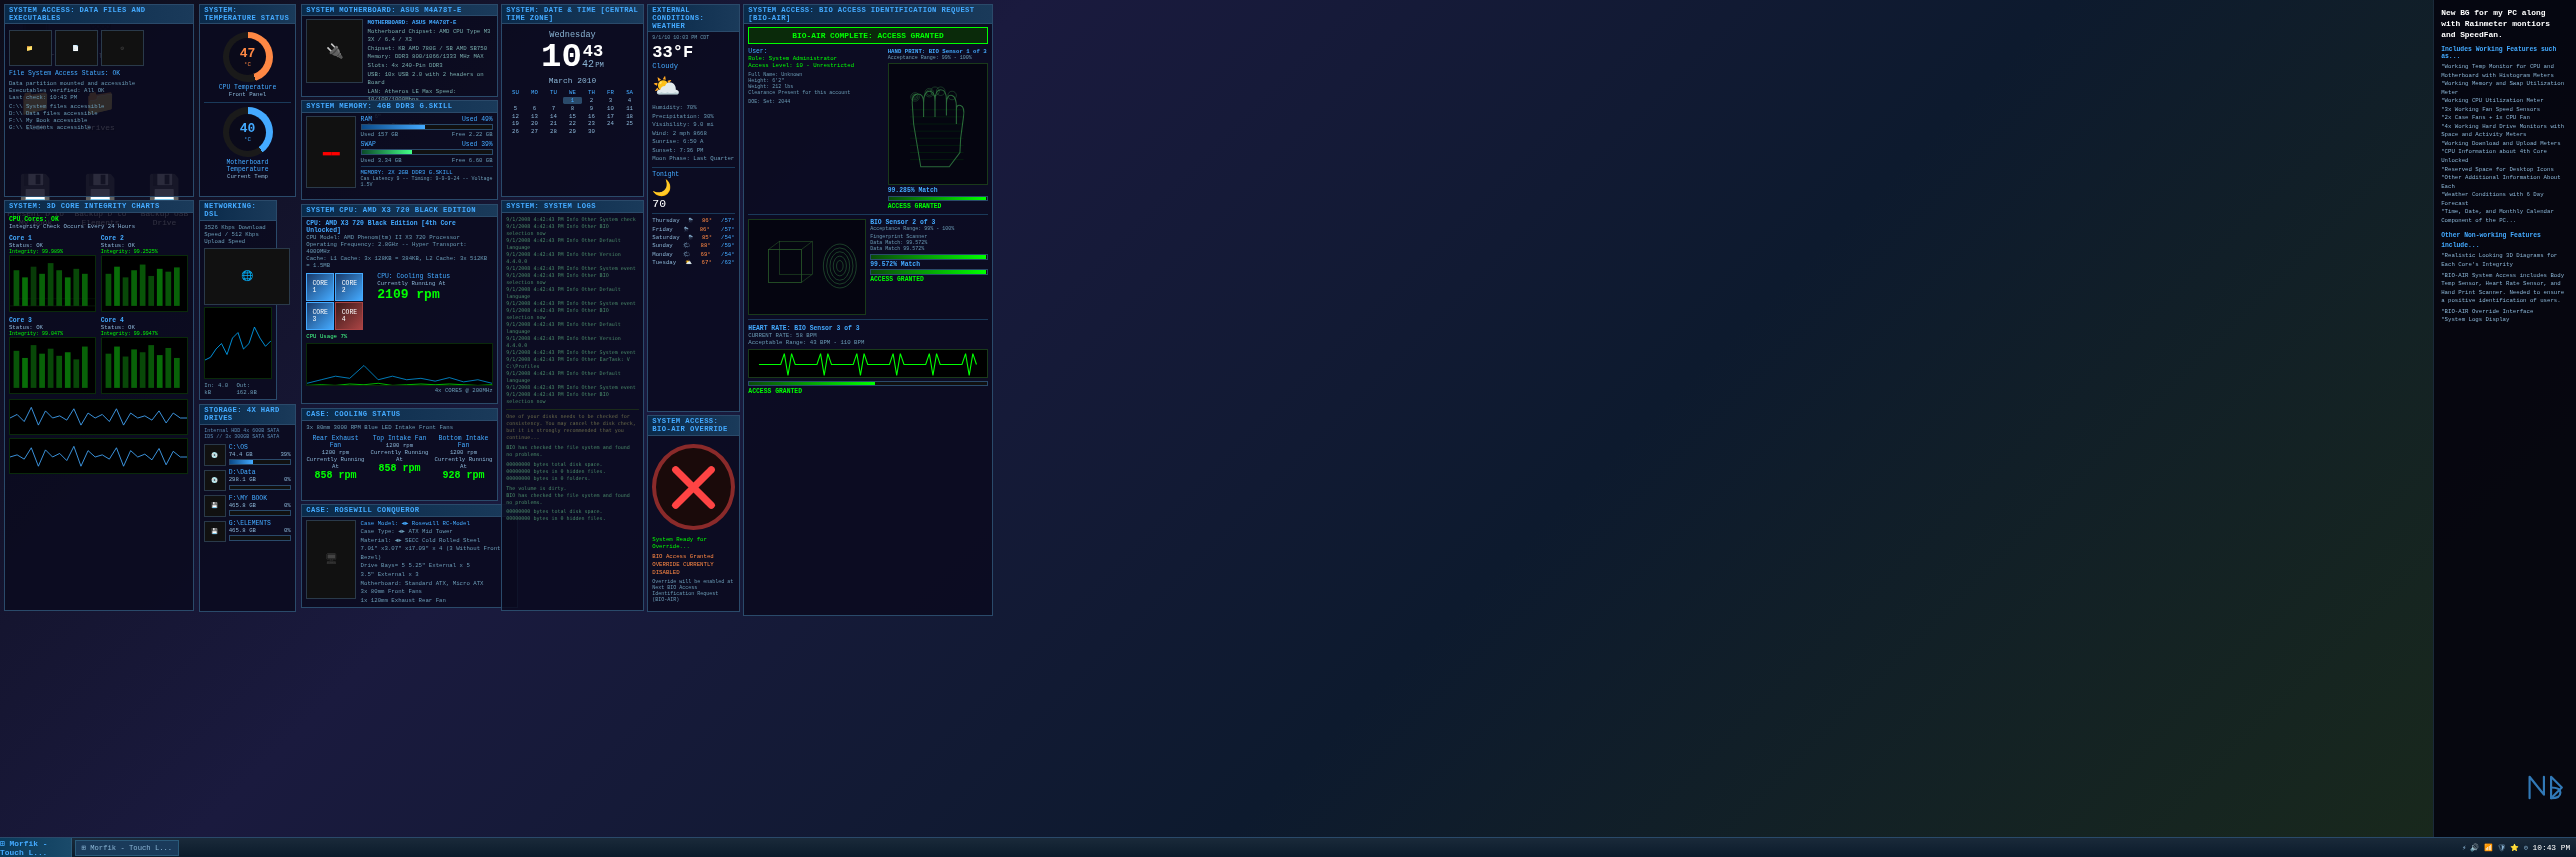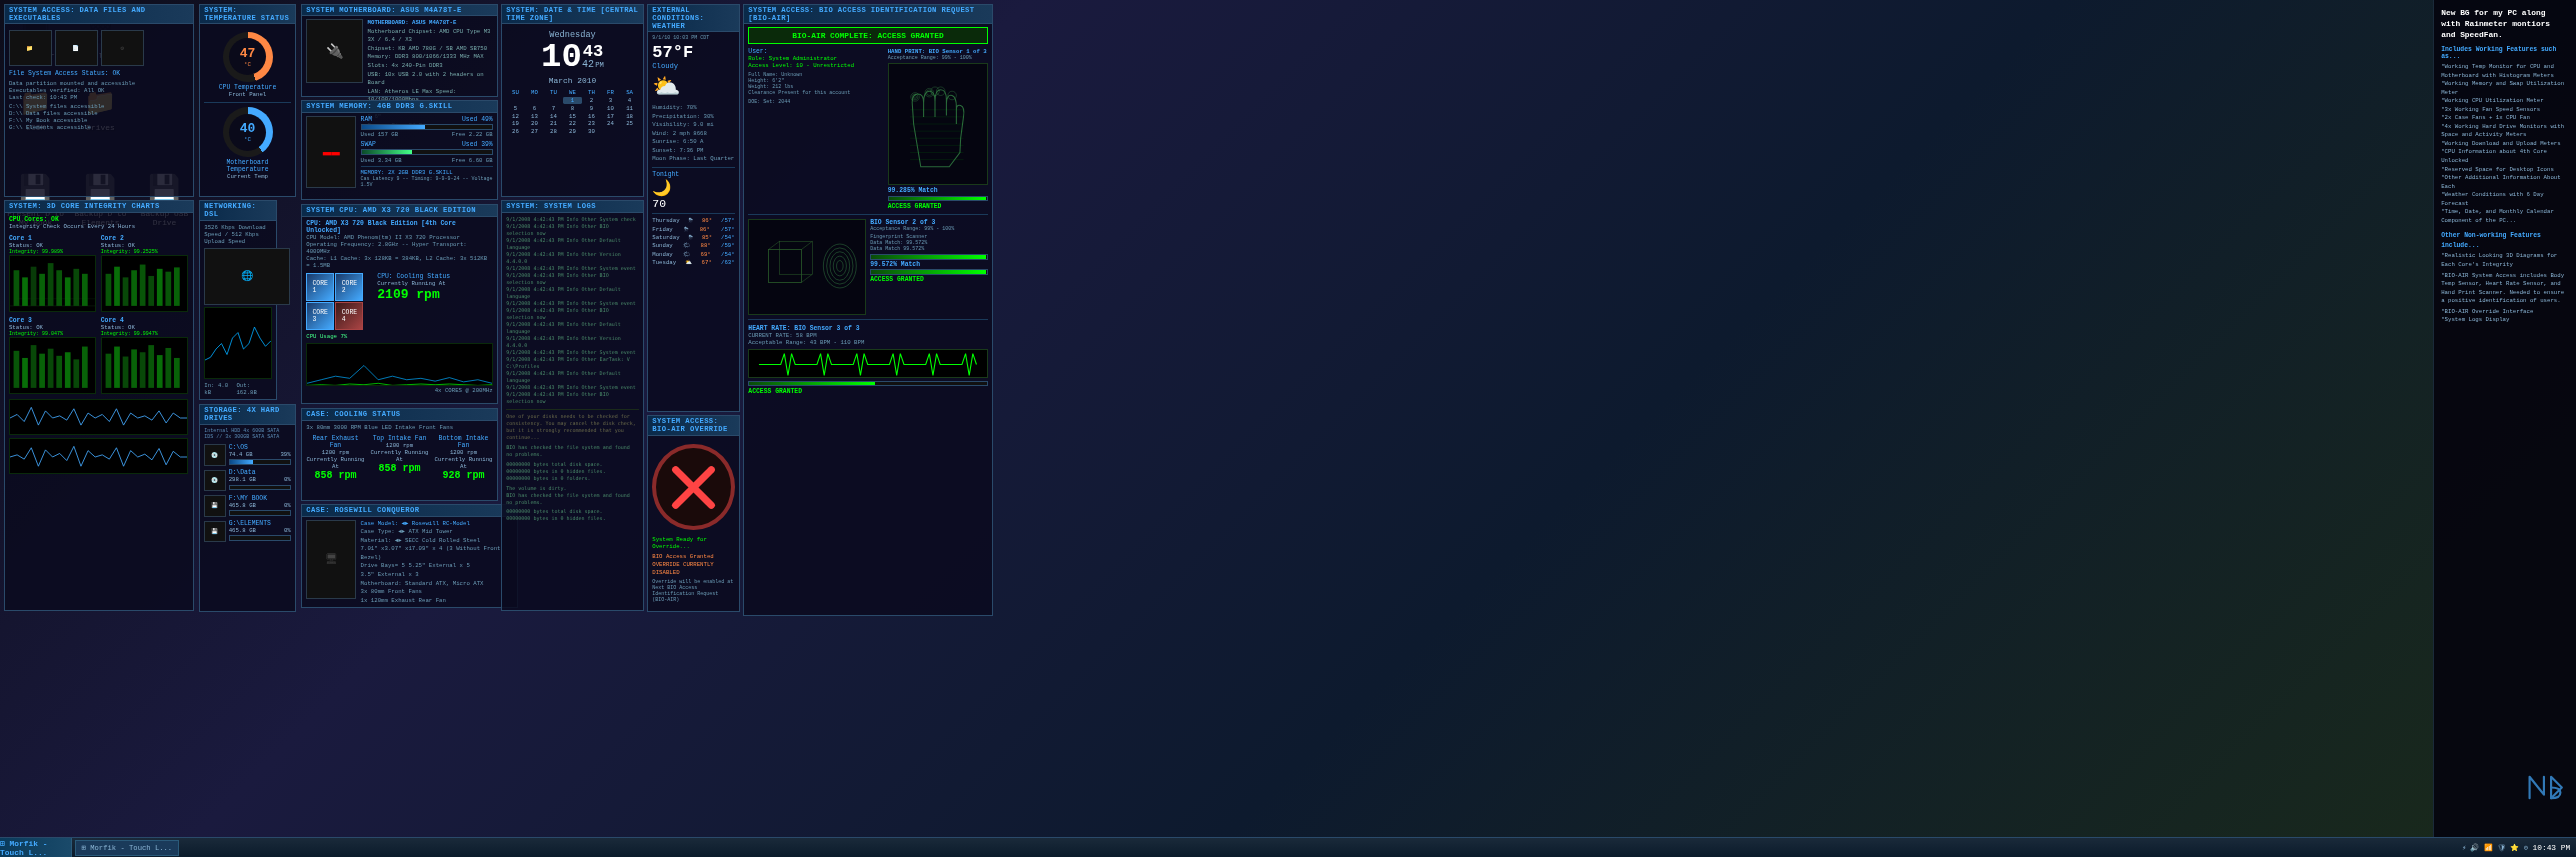--- a/index.html
+++ b/index.html
@@ -587,21 +587,21 @@
       <div style="margin-top:2.9px;">00000000 bytes total disk space.</div>
       <div>00000000 bytes in 0 hidden files.</div>
     </div>
   </div>
 </div>
 
 <div class="panel" style="left:647px;top:3.6px;width:93px;height:408px;">
   <div class="panel-header">EXTERNAL CONDITIONS: Weather</div>
   <div class="panel-content">
     <div style="font-size:5px;color:#6a9ab4;margin-bottom:2.1px;">9/1/10 10:03 PM CDT</div>
-    <div style="font-size:17px;font-weight:bold;color:#fff;">57°F</div>
+    <div style="font-size:17px;font-weight:bold;color:#fff;">33°F</div>
     <div style="font-size:7.2px;color:#4af;">Cloudy</div>
     <div style="font-size:23px;margin:2.9px 0;">⛅</div>
     <div style="font-size:5.7px;color:#6a9ab4;line-height:1.5;">
       <div>Humidity: 70%</div>
       <div>Precipitation: 30%</div>
       <div>Visibility: 9.0 mi</div>
       <div>Wind: 2 mph 8668</div>
       <div>Sunrise: 6:50 A</div>
       <div>Sunset: 7:36 PM</div>
       <div>Moon Phase: Last Quarter</div>

